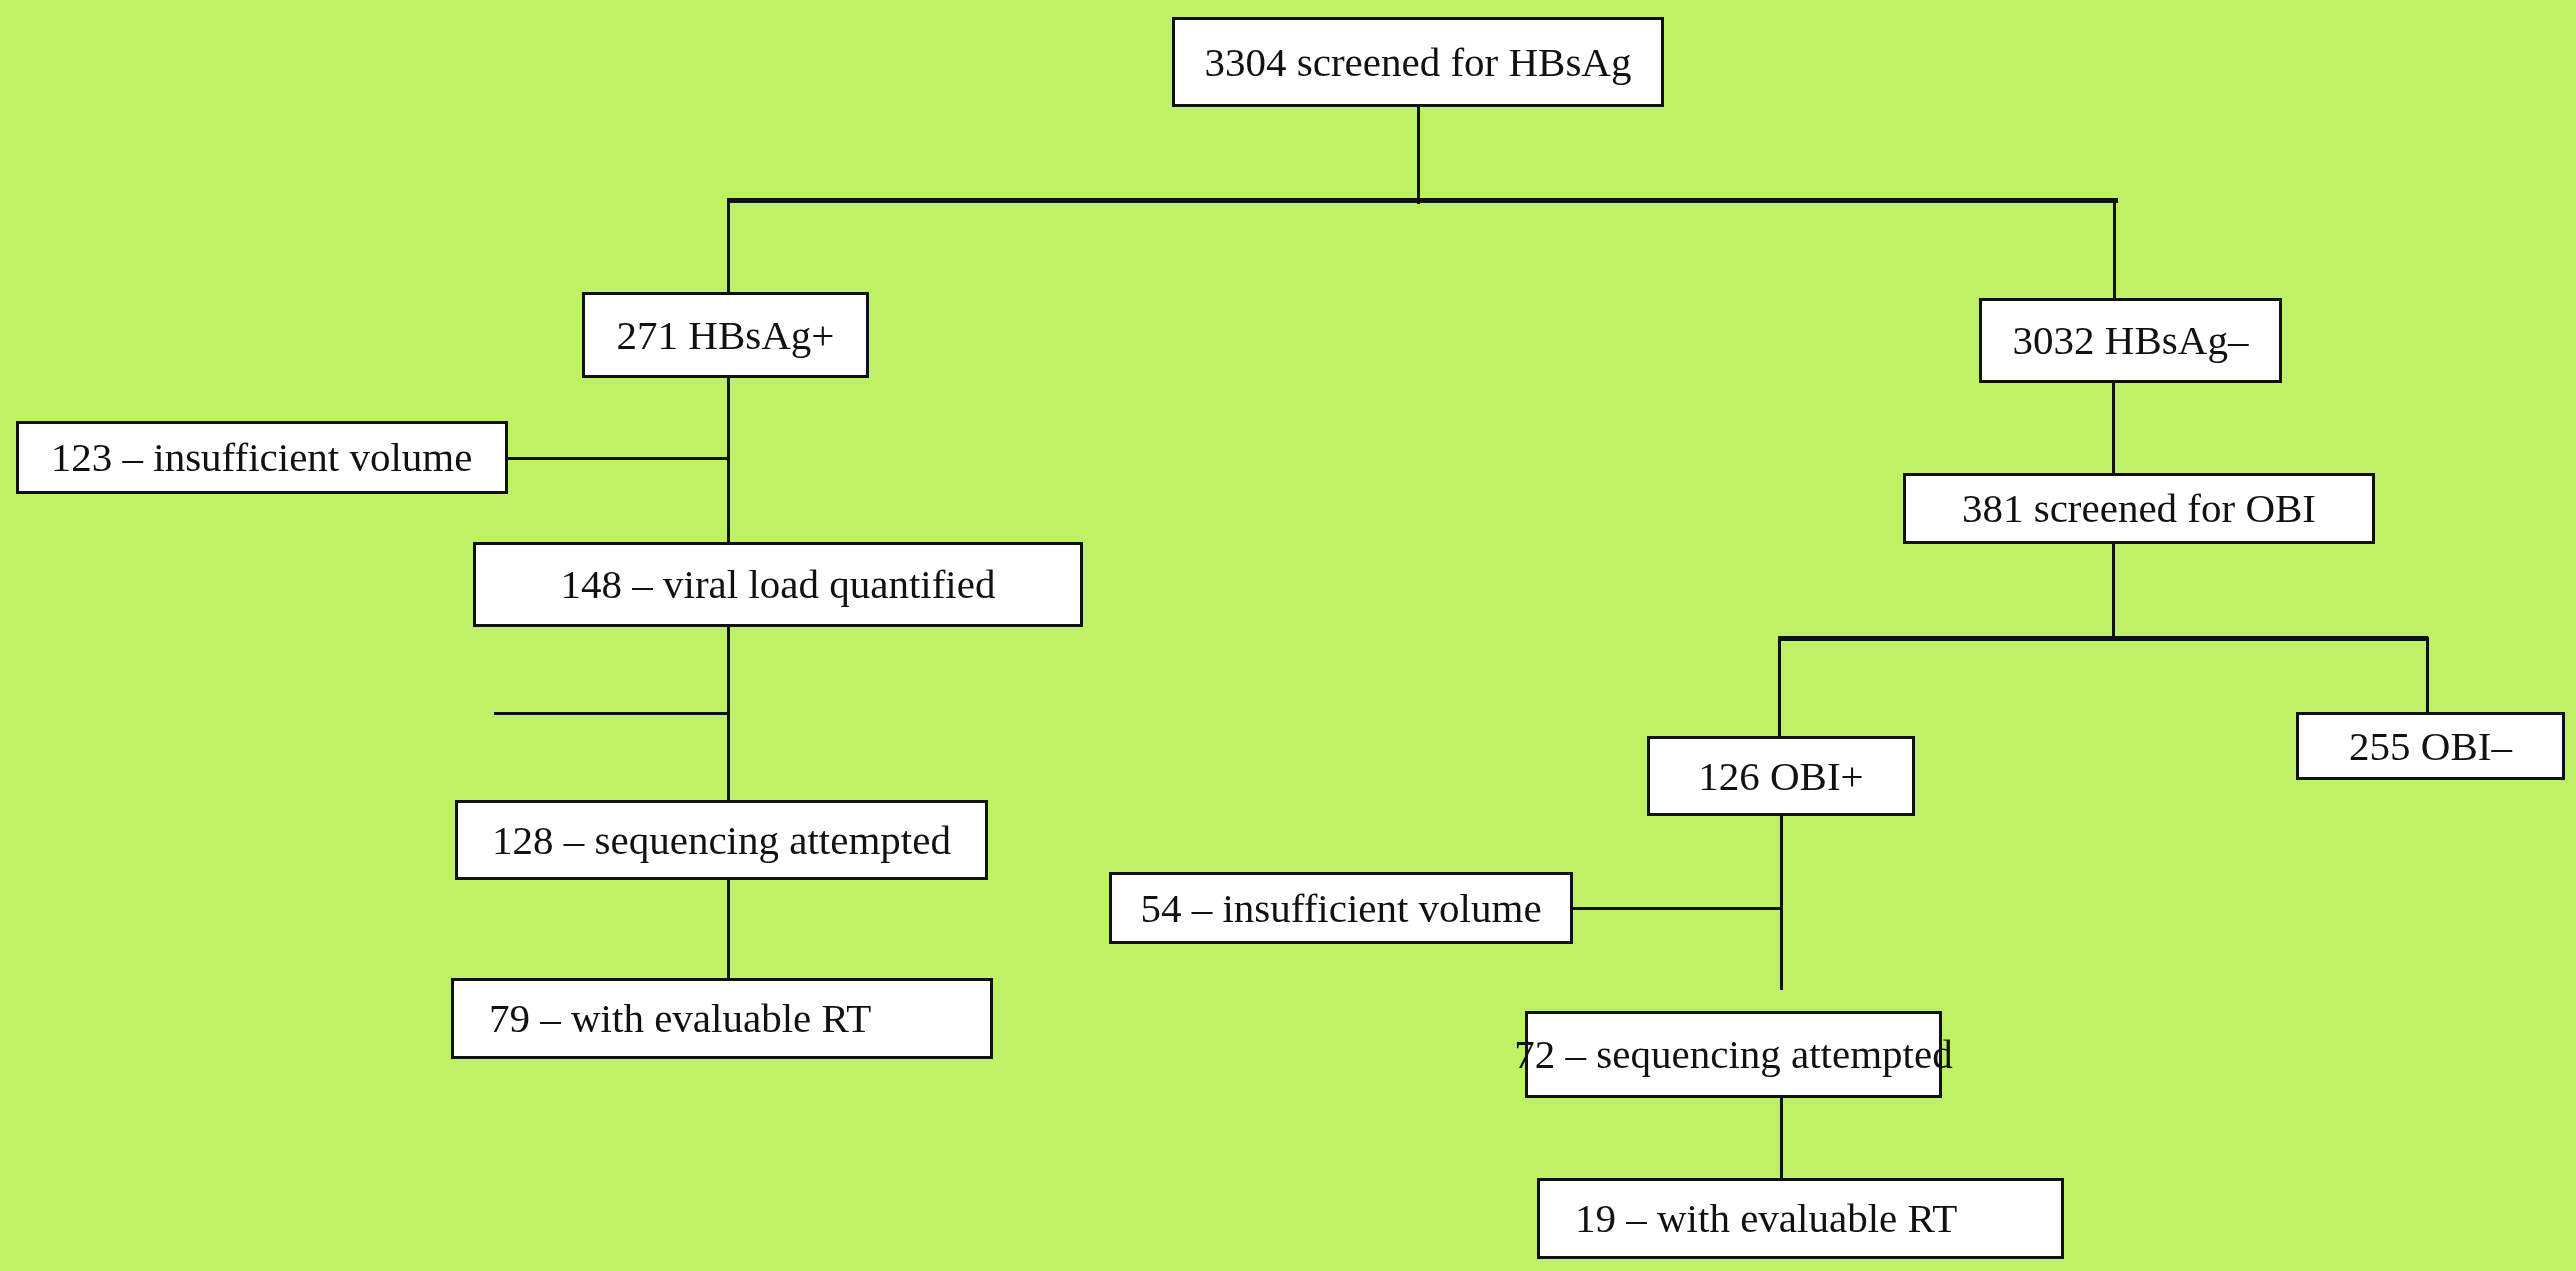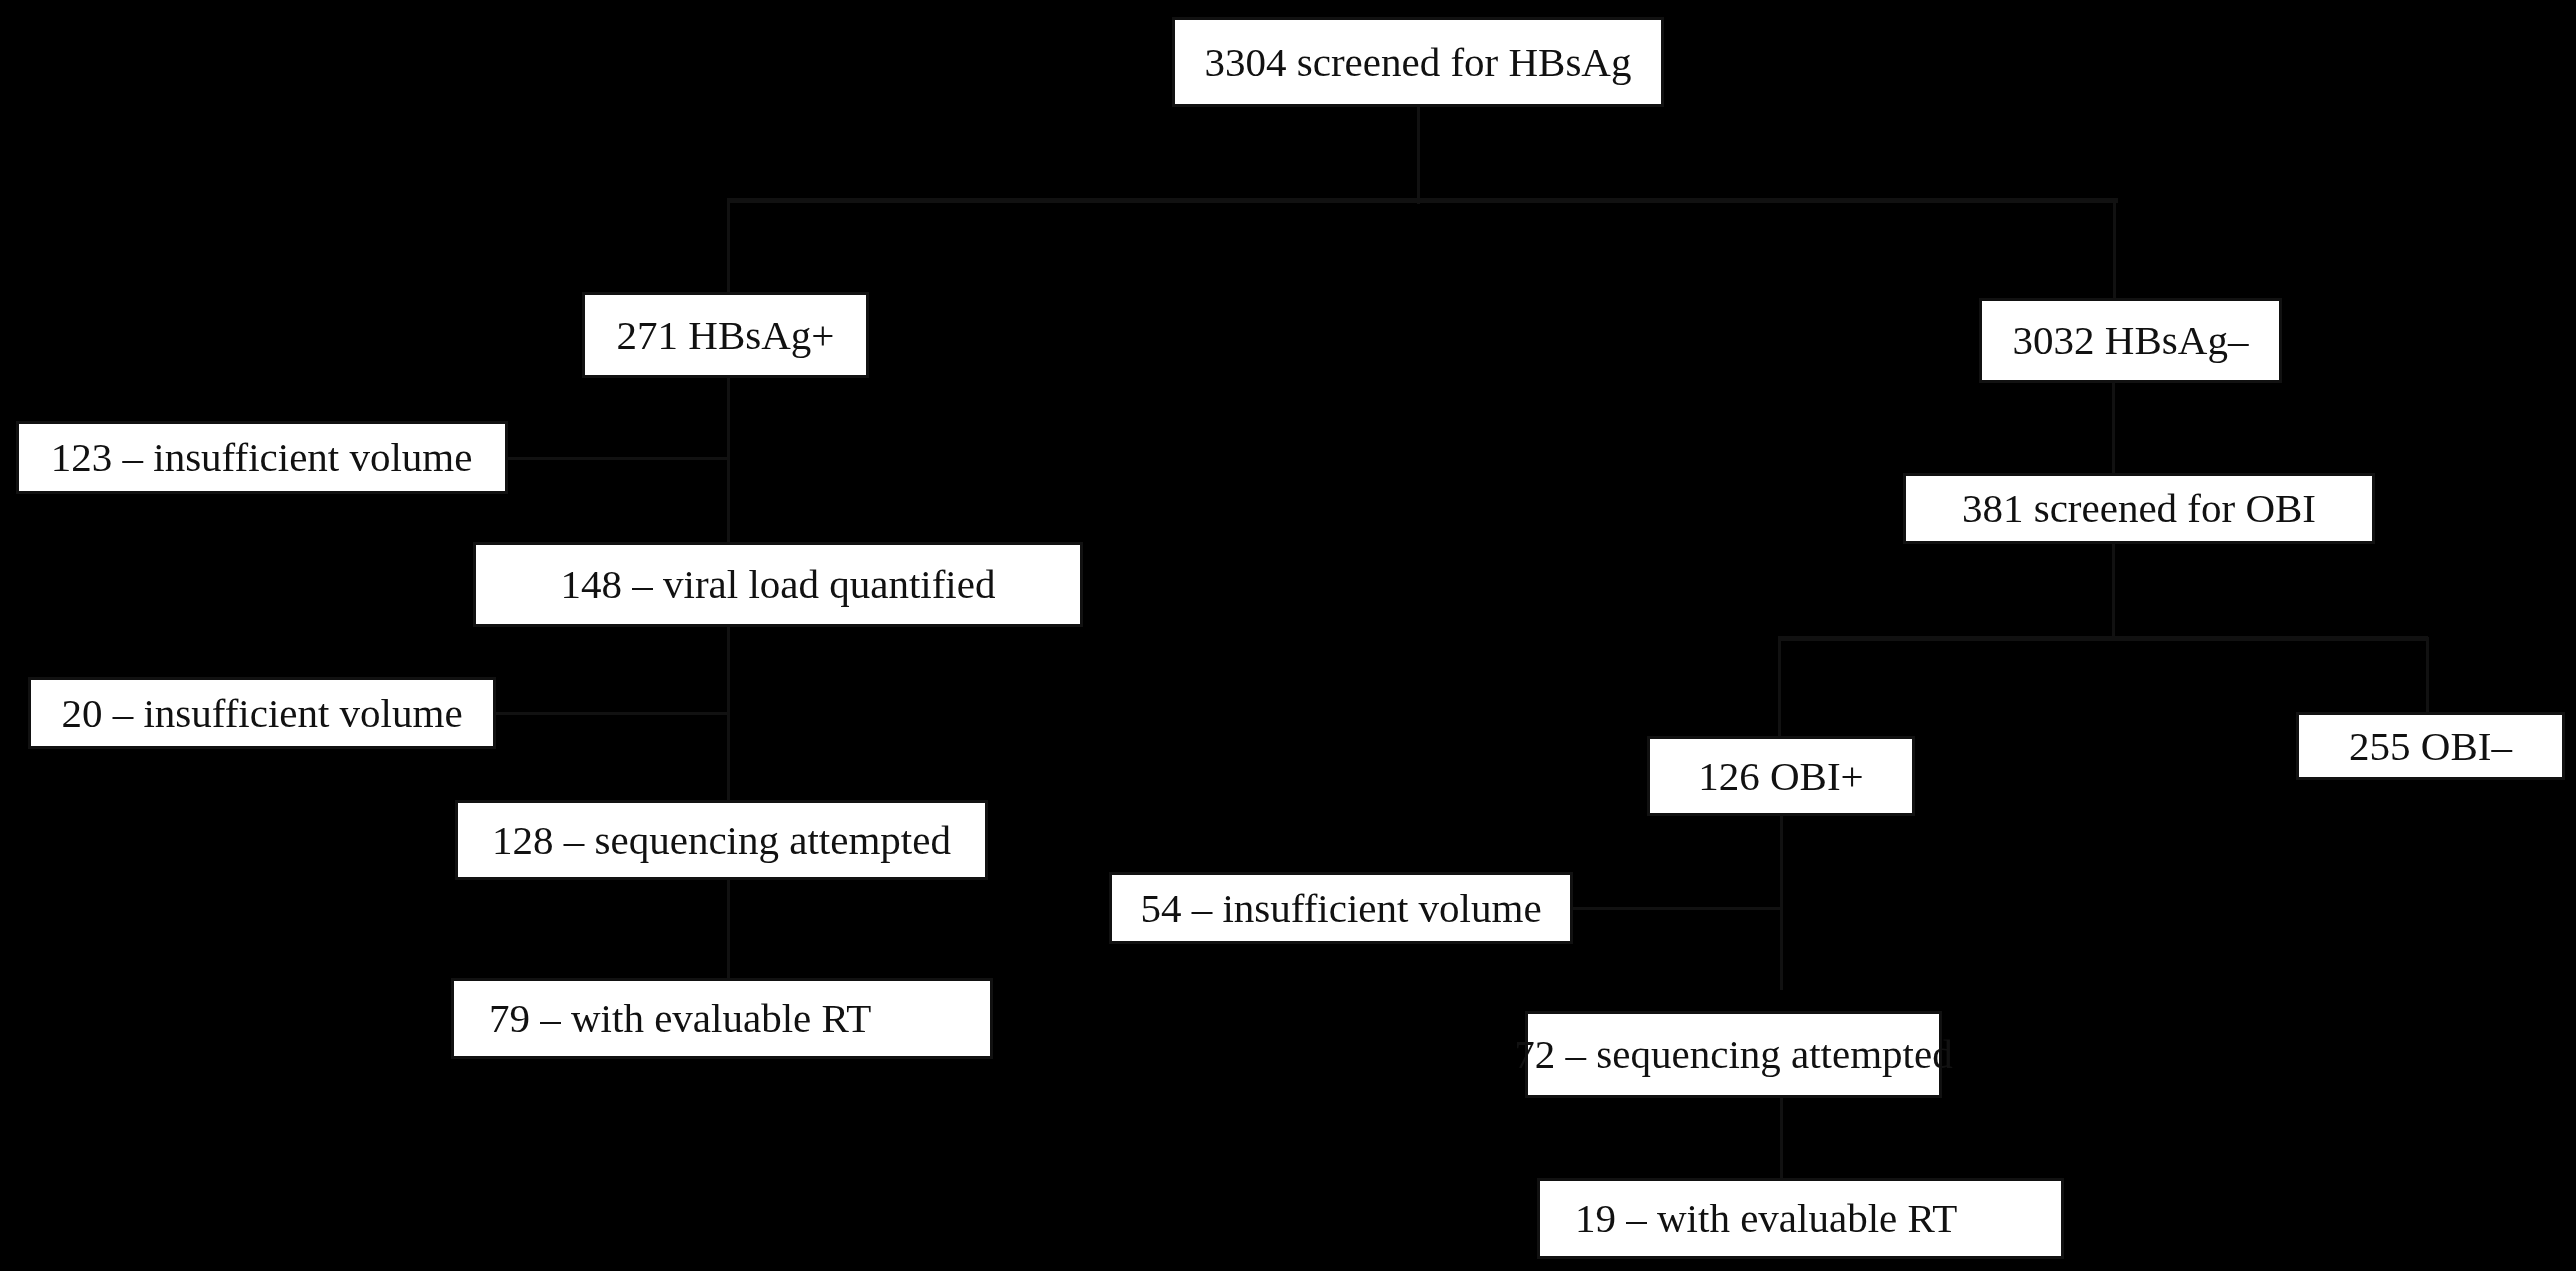--- a/index.html
+++ b/index.html
@@ -4,21 +4,21 @@
 <style>
   html, body {
     margin: 0;
     padding: 0;
     background: #ffffff;
   }
   .canvas {
     position: relative;
     width: 2576px;
     height: 1272px;
-    background: #000000;
+    background: #bef264;
     overflow: hidden;
     font-family: "Liberation Serif", "DejaVu Serif", serif;
     color: #111111;
   }
   .node {
     position: absolute;
     box-sizing: border-box;
     border: 3px solid #111111;
     background: #ffffff;
     display: flex;
@@ -58,23 +58,20 @@
   </div>
 
   <div class="node" style="left:15.6px;top:421px;width:492px;height:73px">
     <span>123 – insufficient volume</span>
   </div>
 
   <div class="node" style="left:473px;top:542px;width:610px;height:85px">
     <span>148 – viral load quantified</span>
   </div>
 
-  <div class="node" style="left:28px;top:677px;width:468px;height:72px">
-    <span>20 – insufficient volume</span>
-  </div>
 
   <div class="node" style="left:455px;top:800px;width:533px;height:80px">
     <span>128 – sequencing attempted</span>
   </div>
 
   <div class="node align-left" style="left:439px;top:978px;width:542px;height:81px">
     <span>79 – with evaluable RT</span>
   </div>
 
   <div class="node" style="left:1903px;top:473px;width:472px;height:71px">

